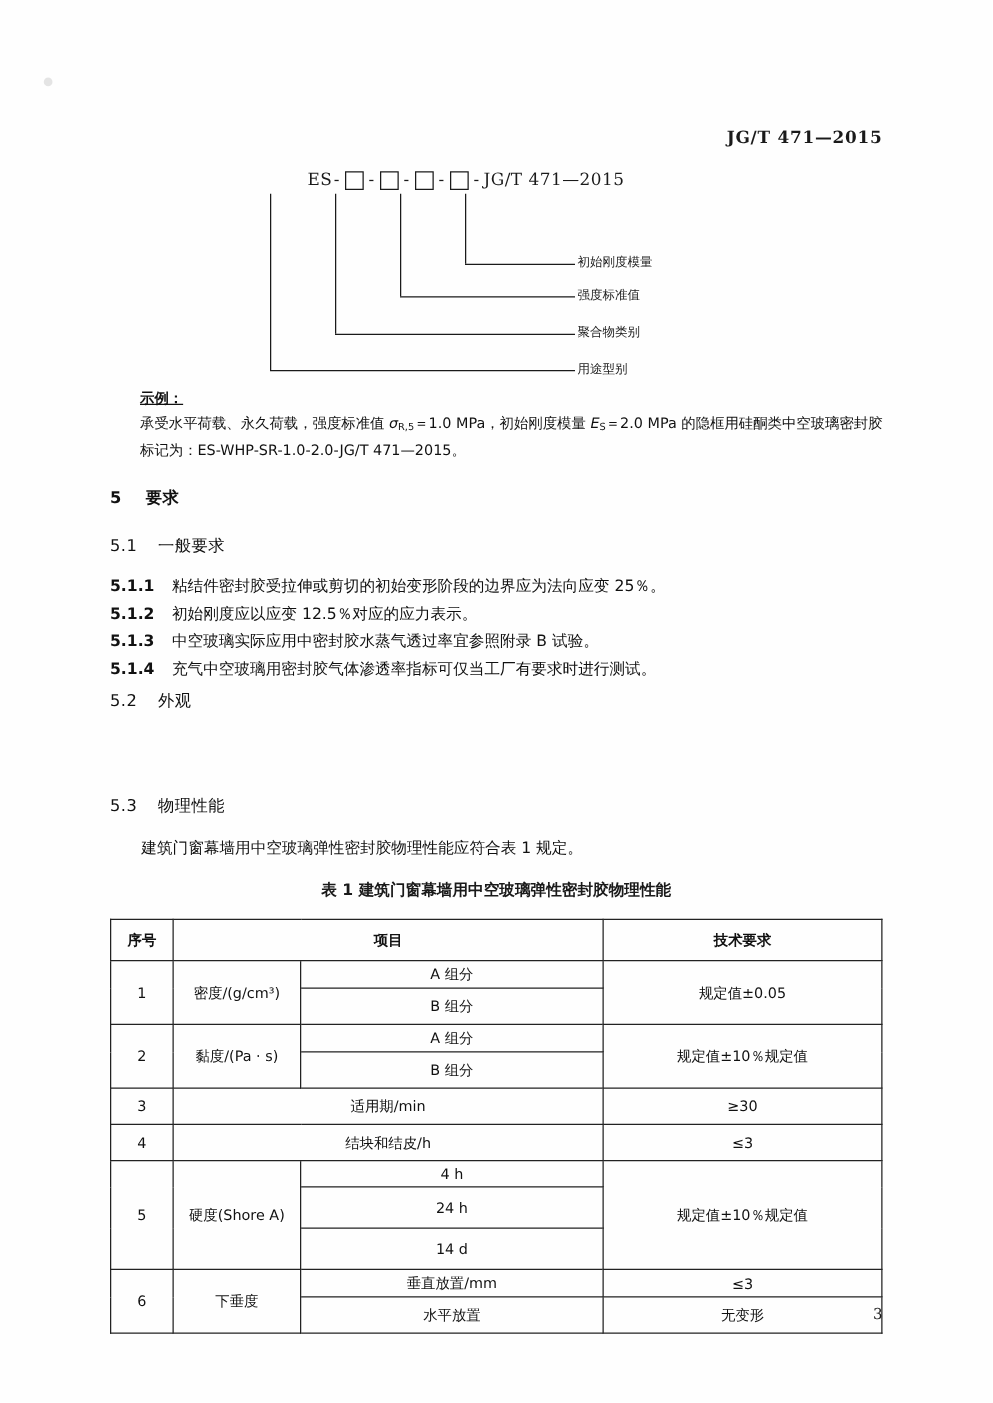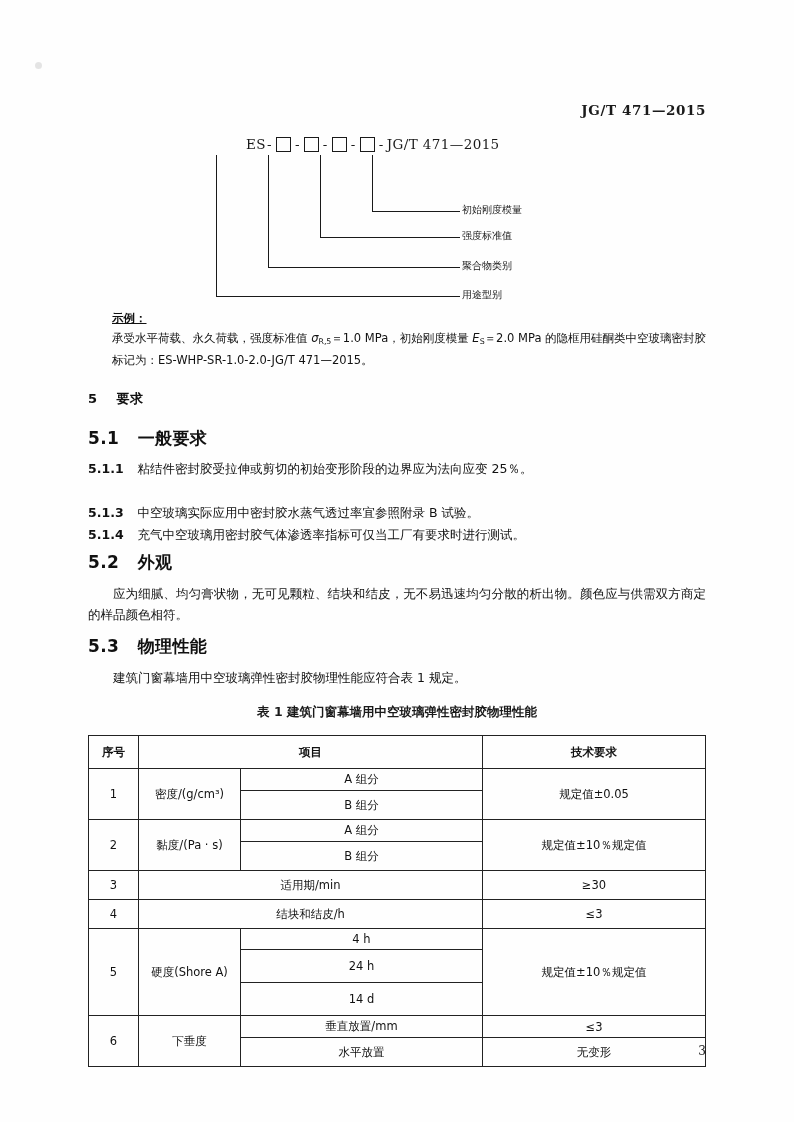--- a/index.html
+++ b/index.html
@@ -94,22 +94,22 @@
     font-size: 11.5px;
     line-height: 19px;
     text-align: justify;
   }
   .sec-h1 {
     font-weight: bold;
     font-size: 13px;
     letter-spacing: 0.5px;
   }
   .sec-h2 {
-    font-weight: bold;
-    font-size: 17px;
+    font-weight: normal;
+    font-size: 13px;
     letter-spacing: 0.4px;
   }
   .clause {
     font-size: 12.5px;
     line-height: 21px;
   }
   .clause b { font-weight: bold; }
   .para {
     font-size: 12.5px;
     line-height: 21px;
@@ -234,35 +234,38 @@
 
   <div class="txt sec-h2" style="left:88px; top:428px;">
     <span>5.1</span>
     <span style="display:inline-block;width:12px"></span><span>一般要求</span>
   </div>
 
   <div class="txt clause" style="left:88px; top:458px;">
     <b>5.1.1</b>
     <span style="display:inline-block;width:10px"></span><span>粘结件密封胶受拉伸或剪切的初始变形阶段的边界应为法向应变 25％。</span>
   </div>
+  <div class="txt clause" style="left:88px; top:480px;">
+    <b>5.1.2</b>
+    <span style="display:inline-block;width:10px"></span><span>初始刚度应以应变 12.5％对应的应力表示。</span>
+  </div>
   <div class="txt clause" style="left:88px; top:502px;">
     <b>5.1.3</b>
     <span style="display:inline-block;width:10px"></span><span>中空玻璃实际应用中密封胶水蒸气透过率宜参照附录 B 试验。</span>
   </div>
   <div class="txt clause" style="left:88px; top:524px;">
     <b>5.1.4</b>
     <span style="display:inline-block;width:10px"></span><span>充气中空玻璃用密封胶气体渗透率指标可仅当工厂有要求时进行测试。</span>
   </div>
 
   <div class="txt sec-h2" style="left:88px; top:552px;">
     <span>5.2</span>
     <span style="display:inline-block;width:12px"></span><span>外观</span>
   </div>
 
-  <div class="txt para" style="left:88px; top:583px; width:618px; text-indent:25px;">应为细腻、均匀膏状物，无可见颗粒、结块和结皮，无不易迅速均匀分散的析出物。颜色应与供需双方商定的样品颜色相符。</div>
 
   <div class="txt sec-h2" style="left:88px; top:636px;">
     <span>5.3</span>
     <span style="display:inline-block;width:12px"></span><span>物理性能</span>
   </div>
 
   <div class="txt para" style="left:88px; top:667px; width:618px; text-indent:25px;">建筑门窗幕墙用中空玻璃弹性密封胶物理性能应符合表 1 规定。</div>
 
   <div class="table-caption">表 1   建筑门窗幕墙用中空玻璃弹性密封胶物理性能</div>
 

